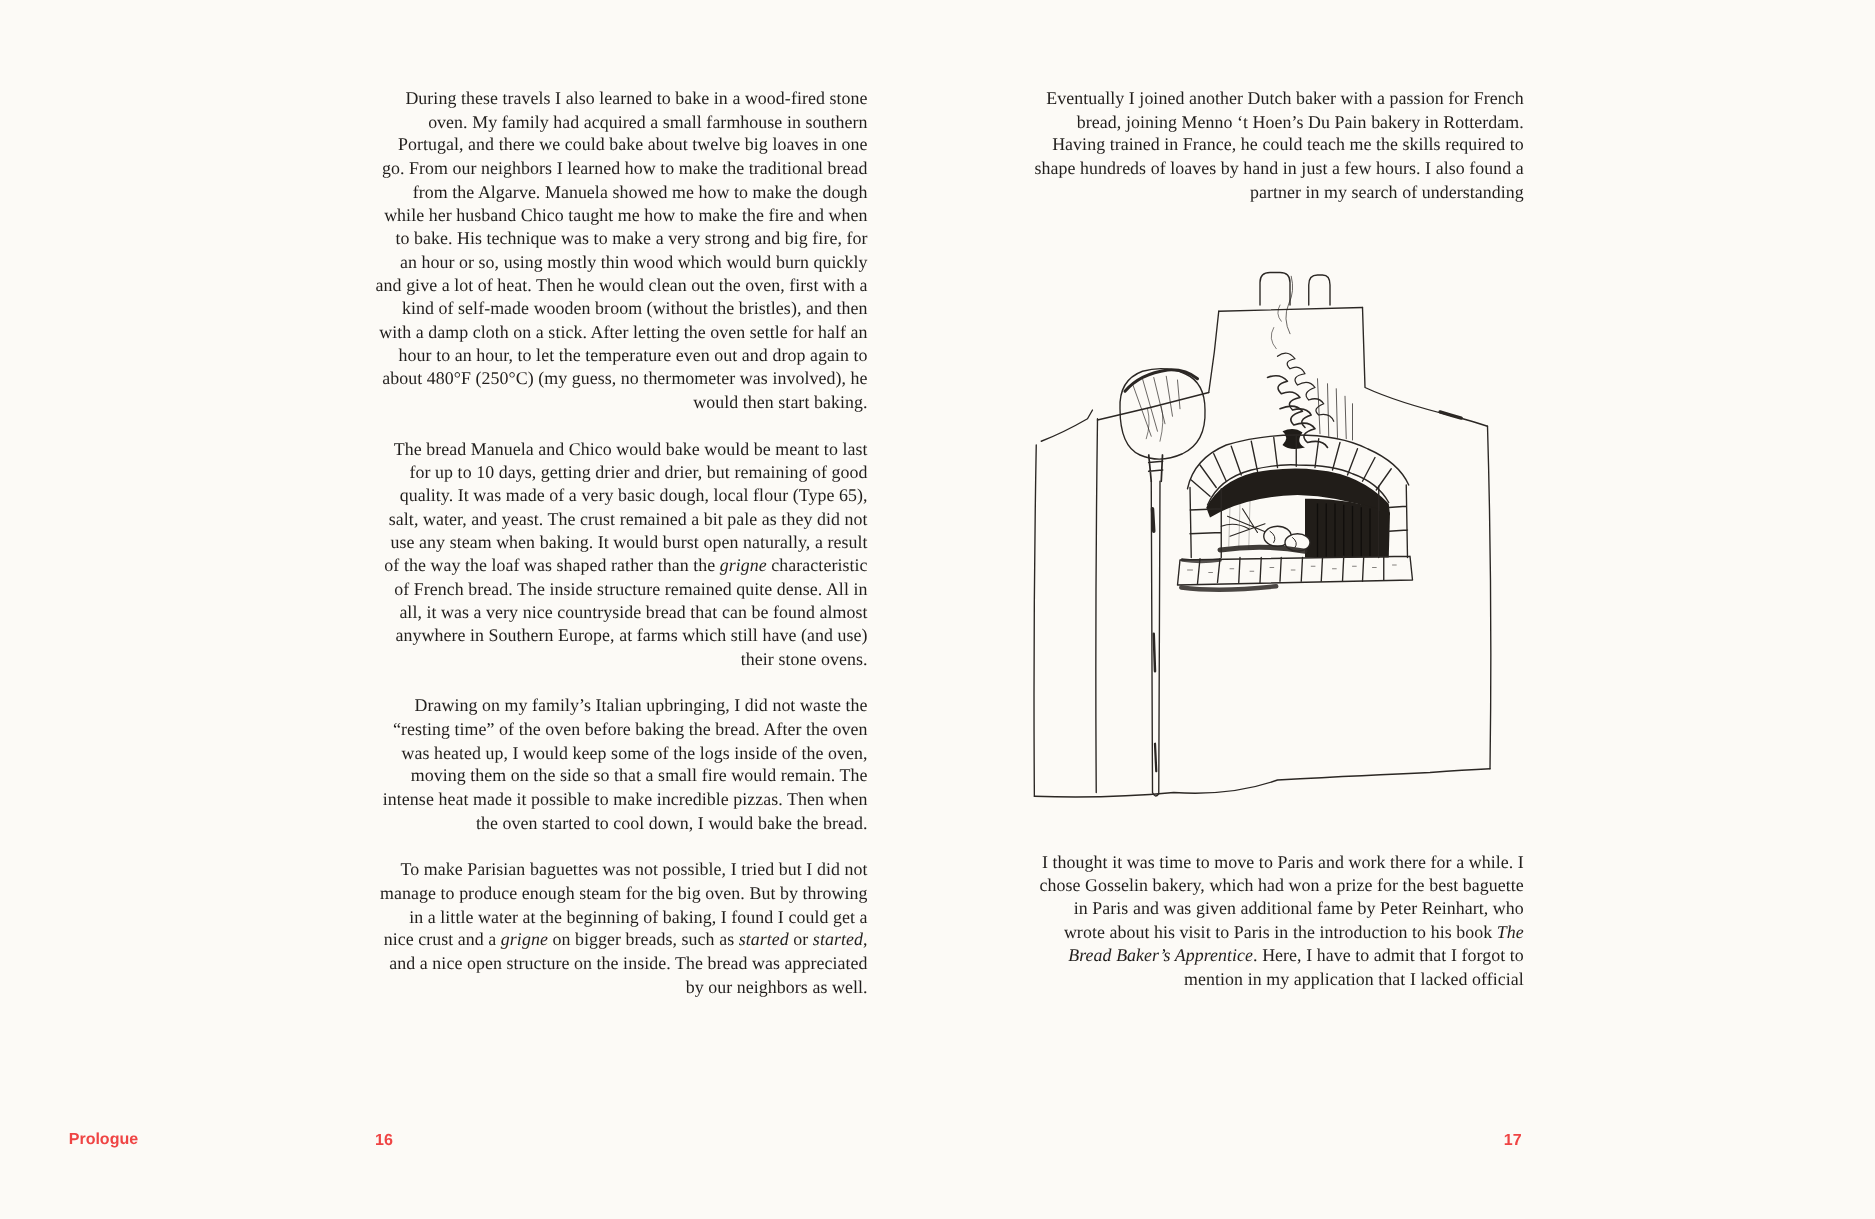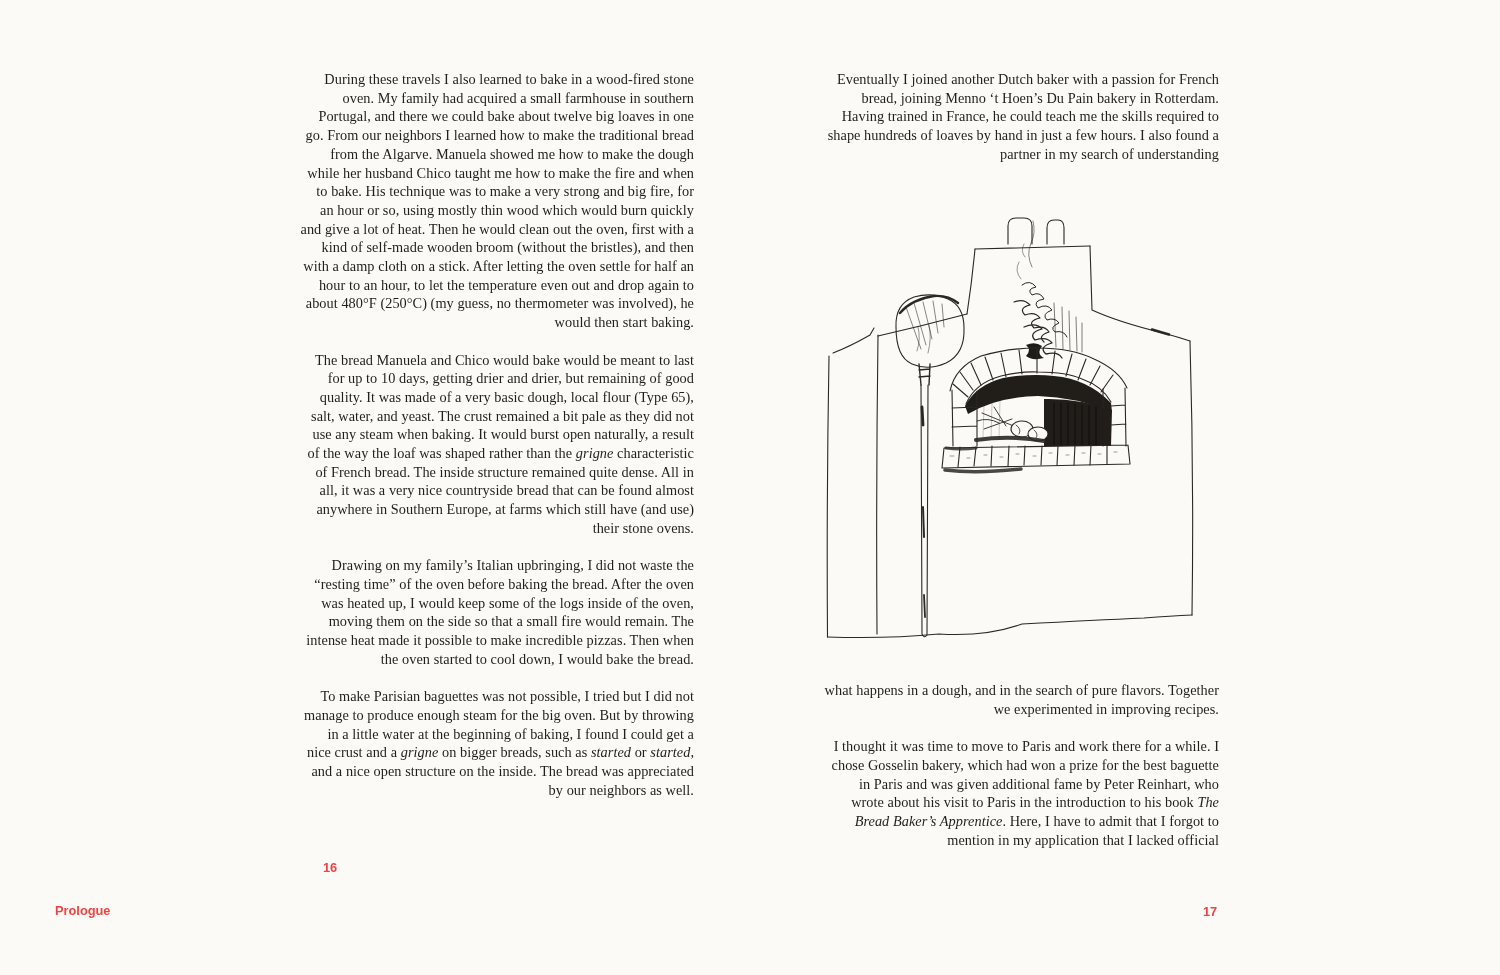--- a/index.html
+++ b/index.html
@@ -29,21 +29,21 @@
     width:372px; height:458px;
   }
   .footer-item {
     position:absolute;
     font-family:"Liberation Sans", sans-serif;
     font-size:12.8px;
     font-weight:600;
     color:#ef4444;
   }
   .footer-section { left:55px;   top:903px; }
-  .pageno-left    { left:300px;  top:860px;margin-left:23px; }
+  .pageno-left    { left:300px;  top:904px; }
   .pageno-right   { left:1203px; top:904px; }
   svg .ink { stroke:#2b2724; fill:none; stroke-linecap:round; stroke-linejoin:round; }
 </style>
 </head>
 <body>
 
 <div class="spread">
 
   <div class="text-col col-left">
       <p>During these travels I also learned to bake in a wood-fired stone oven. My family had acquired a small farmhouse in southern Portugal, and there we could bake about twelve big loaves in one go. From our neighbors I learned how to make the traditional bread from the Algarve. Manuela showed me how to make the dough while her husband Chico taught me how to make the fire and when to bake. His technique was to make a very strong and big fire, for an hour or so, using mostly thin wood which would burn quickly and give a lot of heat. Then he would clean out the oven, first with a kind of self-made wooden broom (without the bristles), and then with a damp cloth on a stick. After letting the oven settle for half an hour to an hour, to let the temperature even out and drop again to about 480°F (250°C) (my guess, no thermometer was involved), he would then start baking.</p>
@@ -122,21 +122,20 @@
           <path d="M134,240 L132,260 M150,240 L148,259 M166,239 L165,259 M183,239 L182,259 M199,239 L198,258 M216,239 L215,258 M232,239 L231,258 M249,238 L248,258 M265,238 L264,258 M281,238 L281,257"></path>
           <path d="M124,249 L128,249 M141,251 L144,251 M158,248 L161,248 M174,250 L177,250 M190,247 L193,247 M207,249 L210,249 M223,246 L226,246 M240,248 L243,248 M256,246 L259,246 M272,247 L275,247 M288,245 L291,245" stroke-width="0.7" opacity="0.65"></path>
           <path d="M119,263 Q150,267 195,262" stroke-width="3.5" opacity="0.85"></path>
           <path d="M120,241 Q135,243 150,241" stroke-width="3" opacity="0.8"></path>
         </g>
       </g>
     </svg>
   </div>
 
   <div class="text-col col-rbot">
-      <p>what happens in a dough, and in the search of pure flavors. Together we experimented in improving recipes.</p>
       <p>I thought it was time to move to Paris and work there for a while. I chose Gosselin bakery, which had won a prize for the best baguette in Paris and was given additional fame by Peter Reinhart, who wrote about his visit to Paris in the introduction to his book <i>The Bread Baker’s Apprentice</i>. Here, I have to admit that I forgot to mention in my application that I lacked official</p>
     </div>
 
   <div class="footer-item footer-section">Prologue</div>
   <div class="footer-item pageno-left">16</div>
   <div class="footer-item pageno-right">17</div>
 
 </div>
 
 </body></html>

